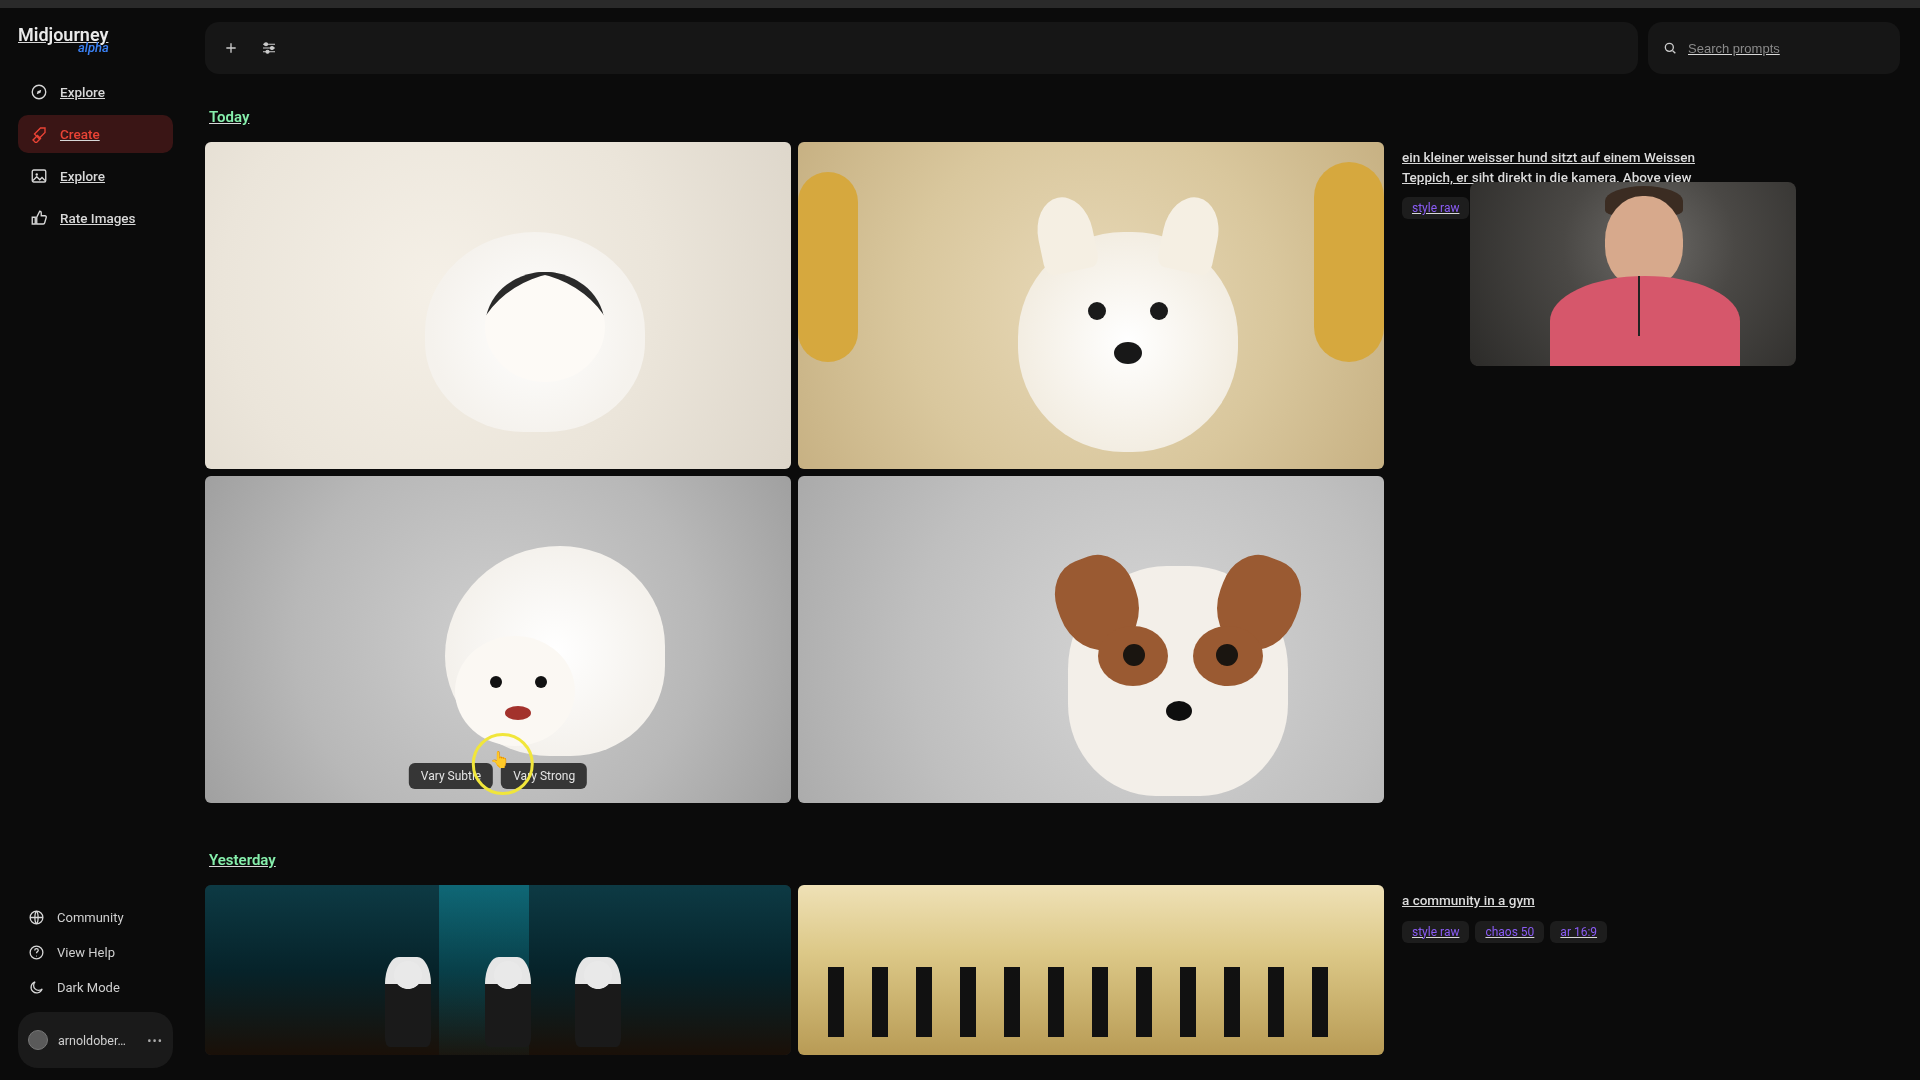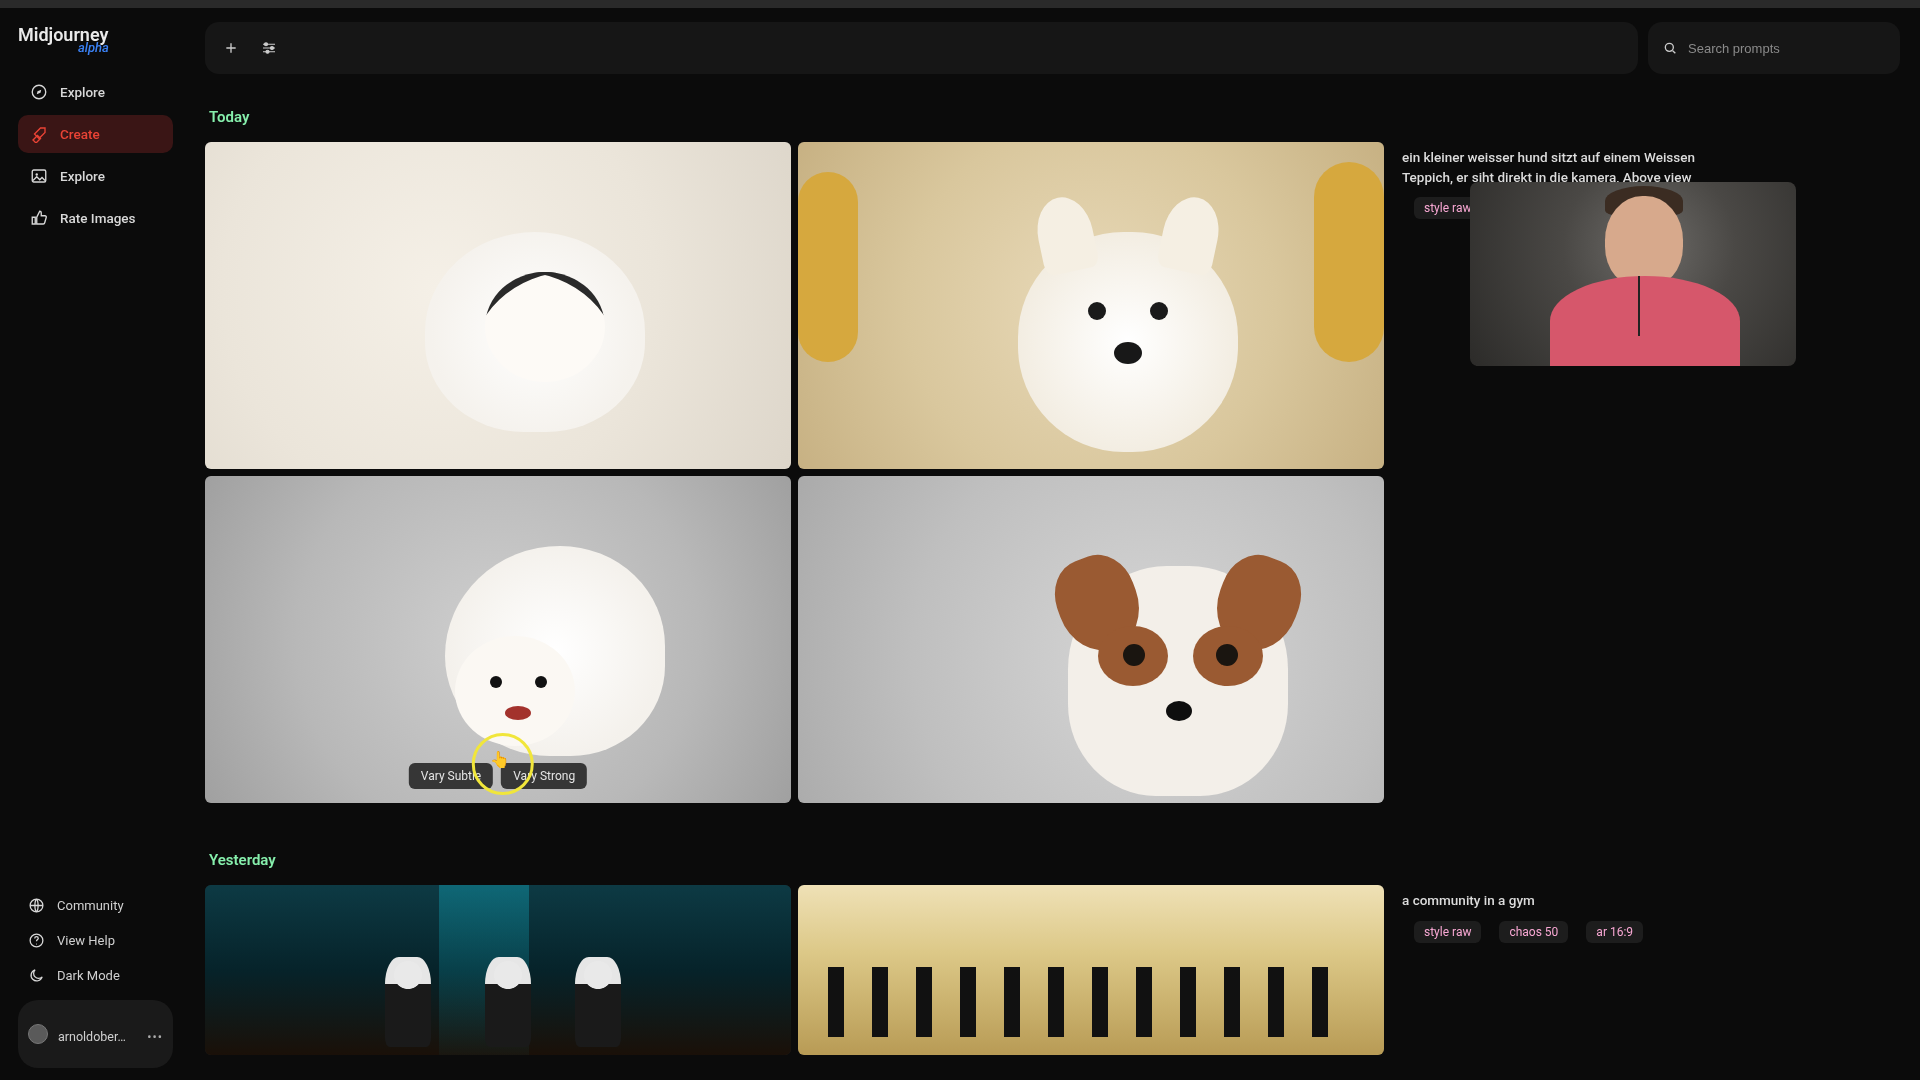--- a/index.html
+++ b/index.html
@@ -7,21 +7,21 @@
     background: #0b0b0b;
     color: #d8d8d8;
     font-family: -apple-system, BlinkMacSystemFont, "Segoe UI", Roboto, sans-serif;
     font-size: 13px;
     overflow: hidden;
     width: 1920px;
     height: 1080px;
     position: relative;
   }
 
-  .app { display: flex; height: 100%; padding-top: 8px; }
+  .app { display: flex; height: 100%; padding-top: 8px; text-decoration: underline; }
 
   .topbar-bg {
     position: absolute; top:0; left:0; right:0; height:8px; background:#2a2a2a;
   }
 
   
   .sidebar {
     width: 185px;
     min-width: 185px;
     padding: 18px 12px 12px 18px;
@@ -39,22 +39,22 @@
     cursor:pointer;
   }
   .nav-item svg { width:18px; height:18px; stroke:#d8d8d8; fill:none; stroke-width:1.8; }
   .nav-item.active { background:#3a1515; color:#ea4335; }
   .nav-item.active svg { stroke:#ea4335; }
 
   .sidebar-bottom { position:absolute; bottom:12px; left:18px; right:12px; display:flex; flex-direction:column; gap:2px;}
   .sidebar-bottom .nav-item { padding:8px 10px; font-size:13px; font-weight:400; color:#cfcfcf;}
   .sidebar-bottom .nav-item svg { width:17px; height:17px; }
   .user-row {
-    display:flex; align-items:flex-end; gap:10px; margin-top:6px;
-    background:#1a1a1a; padding:24px 10px; border-radius:20px;
+    display:flex; align-items:center; gap:10px; margin-top:6px;
+    background:#1a1a1a; padding:18px 10px; border-radius:20px;
     font-size:12.5px; color:#cfcfcf;
   }
   .user-row .avatar { width:20px; height:20px; border-radius:50%; background:#5a5a5a; border:1px solid #777;}
   .user-row .dots { margin-left:auto; color:#aaa; letter-spacing:1px; }
 
   
   .main {
     flex:1;
     padding: 14px 20px 0 20px;
     display:flex; flex-direction:column;
@@ -173,21 +173,21 @@
   }
   .cursor-hand {
     position:absolute; bottom:20px; left:50%; transform:translateX(-8px);
     font-size:16px; color:#fff; pointer-events:none;
   }
 
   
   .prompt-col { flex:0 0 400px; display:flex; flex-direction:column; gap:10px; padding-top:6px; position:relative;}
   .prompt-text { font-size:13.5px; line-height:1.45; color:#dcdcdc; font-weight:500; max-width:330px;}
   .tags { display:flex; gap:6px; flex-wrap:wrap;}
-  .tag { font-size:12px; color:#f9a8d4; background:#1d1d1d; padding:4px 10px; border-radius:6px;margin-left:12px;}
+  .tag { font-size:12px; color:#8b5cf6; background:#1d1d1d; padding:4px 10px; border-radius:6px;}
 
   .webcam {
     position:absolute; top:40px; right:6px; width:326px; height:184px;
     border-radius:8px; overflow:hidden;
     background: radial-gradient(circle at 55% 35%, #6d6b68 0%, #4a4845 40%, #2c2b29 100%);
   }
   .webcam .torso{position:absolute;bottom:0;left:80px;width:190px;height:90px;background:#d6576b;border-radius:50% 50% 0 0;}
   .webcam .head{position:absolute;bottom:78px;left:135px;width:78px;height:92px;background:#d7a98c;border-radius:48% 48% 45% 45%;}
   .webcam .hair{position:absolute;bottom:150px;left:135px;width:78px;height:30px;background:#3b2c22;border-radius:50% 50% 20% 20%;}
   .webcam .cord{position:absolute;bottom:30px;left:168px;width:2px;height:60px;background:#222;}

